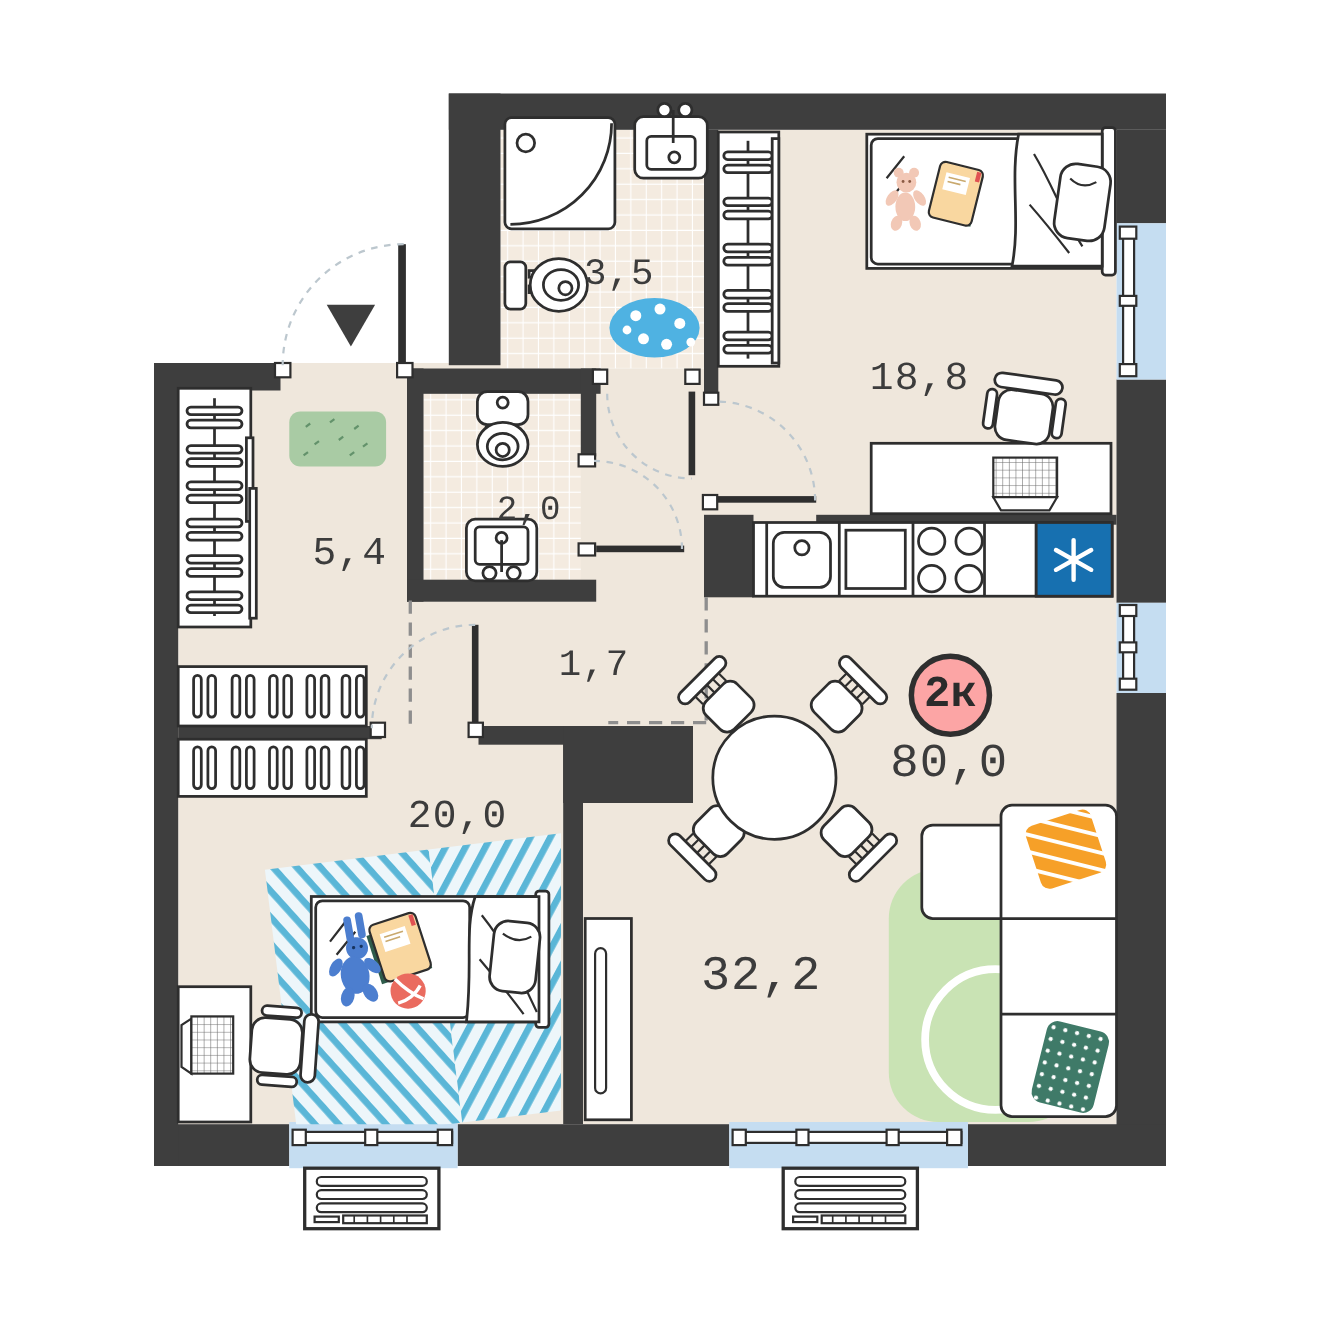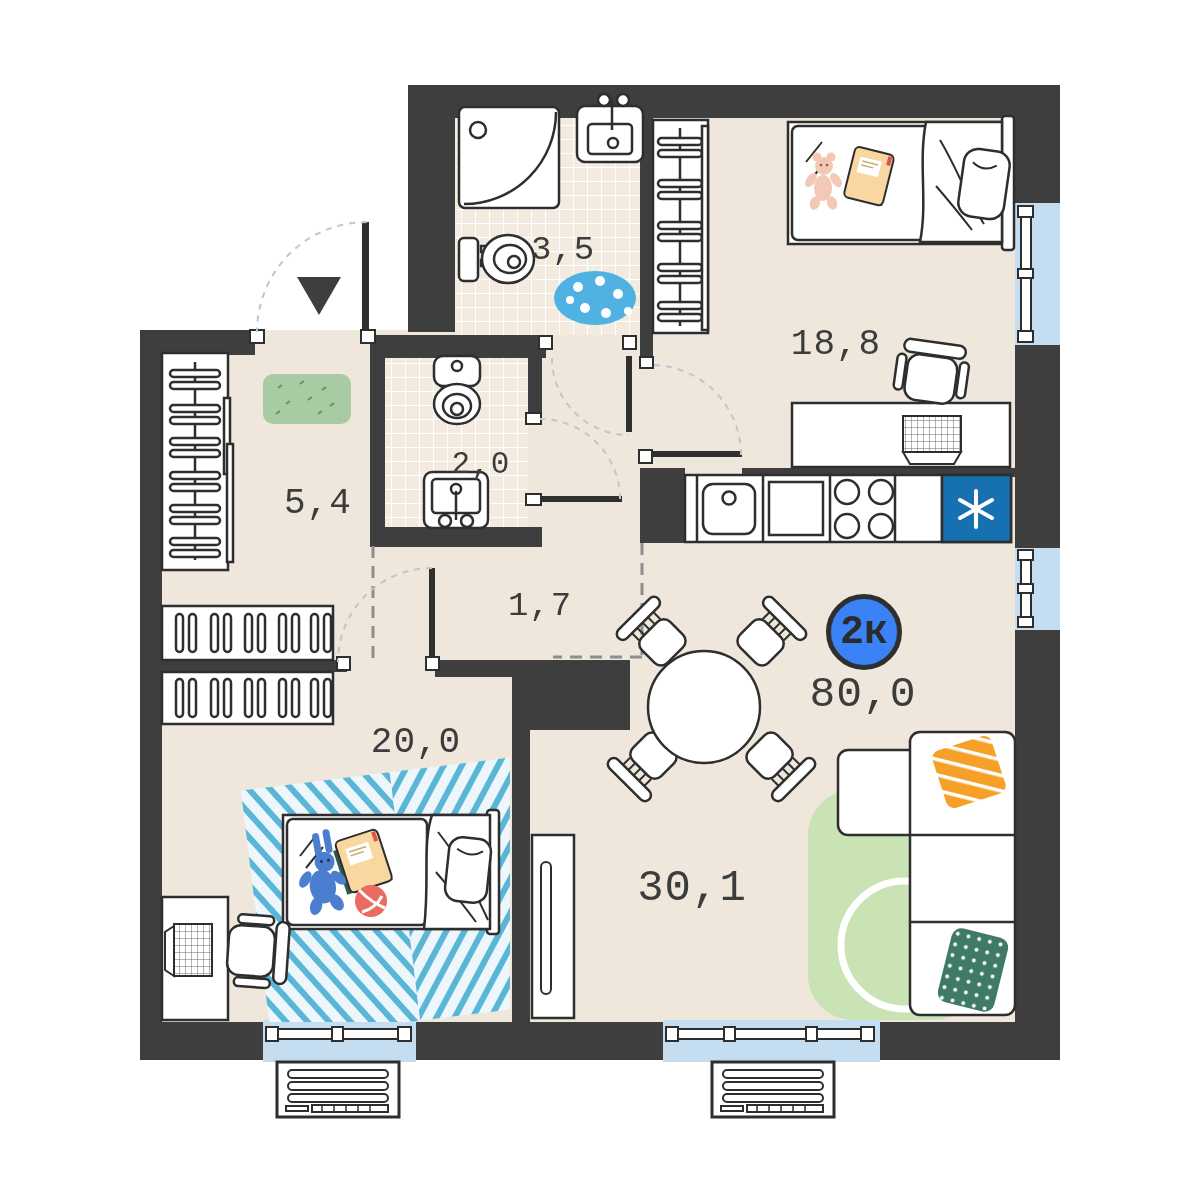--- a/index.html
+++ b/index.html
@@ -2,21 +2,21 @@
 <html><head>
 <meta charset="utf-8">
 <style>
   html,body{margin:0;padding:0;background:#ffffff;}
   .stage{position:relative;width:1200px;height:1200px;background:#ffffff;
          font-family:Liberation Mono, monospace;overflow:hidden;}
   .stage svg{position:absolute;left:0;top:0;}
   .room-label{position:absolute;transform:translate(-50%,-50%);color:#3C3C3C;
               font-weight:500;letter-spacing:1px;white-space:nowrap;}
   .type-badge{position:absolute;width:76px;height:76px;border-radius:50%;
-              background:#3b82f6;border:5px solid #2F2F2F;display:flex;
+              background:#fca5a5;border:5px solid #2F2F2F;display:flex;
               align-items:center;justify-content:center;color:#2B2B2B;
               font-size:40px;font-weight:700;letter-spacing:0;box-sizing:border-box;}
   .total-area{position:absolute;transform:translate(-50%,-50%);color:#3C3C3C;
               font-size:43px;font-weight:500;letter-spacing:1px;}
 </style>
 </head>
 <body>
 
 <div class="stage">
 
@@ -451,20 +451,20 @@
     <polygon points="297,277 341,277 319,315" fill="#3E3E3E"></polygon>
   </g>
 </svg>
 
 <div class="room-label" style="left:563px;top:250px;font-size:34px;">3,5</div>
 <div class="room-label" style="left:449px;top:464px;font-size:31px;margin-left:32px;">2,0</div>
 <div class="room-label" style="left:318px;top:503px;font-size:36px;text-align:center;">5,4</div>
 <div class="room-label" style="left:540px;top:606px;font-size:34px;">1,7</div>
 <div class="room-label" style="left:416px;top:742px;font-size:36px;">20,0</div>
 <div class="room-label" style="left:836px;top:344px;font-size:36px;">18,8</div>
-<div class="room-label" style="left:692px;top:888px;font-size:44px;">30,1</div>
+<div class="room-label" style="left:692px;top:888px;font-size:44px;">32,2</div>
 
 <div class="type-badge" style="left:826px;top:594px;">
   <span>2к</span>
 </div>
 <div class="total-area" style="left:863px;top:694px;">80,0</div>
 
 </div>
 
 </body></html>

